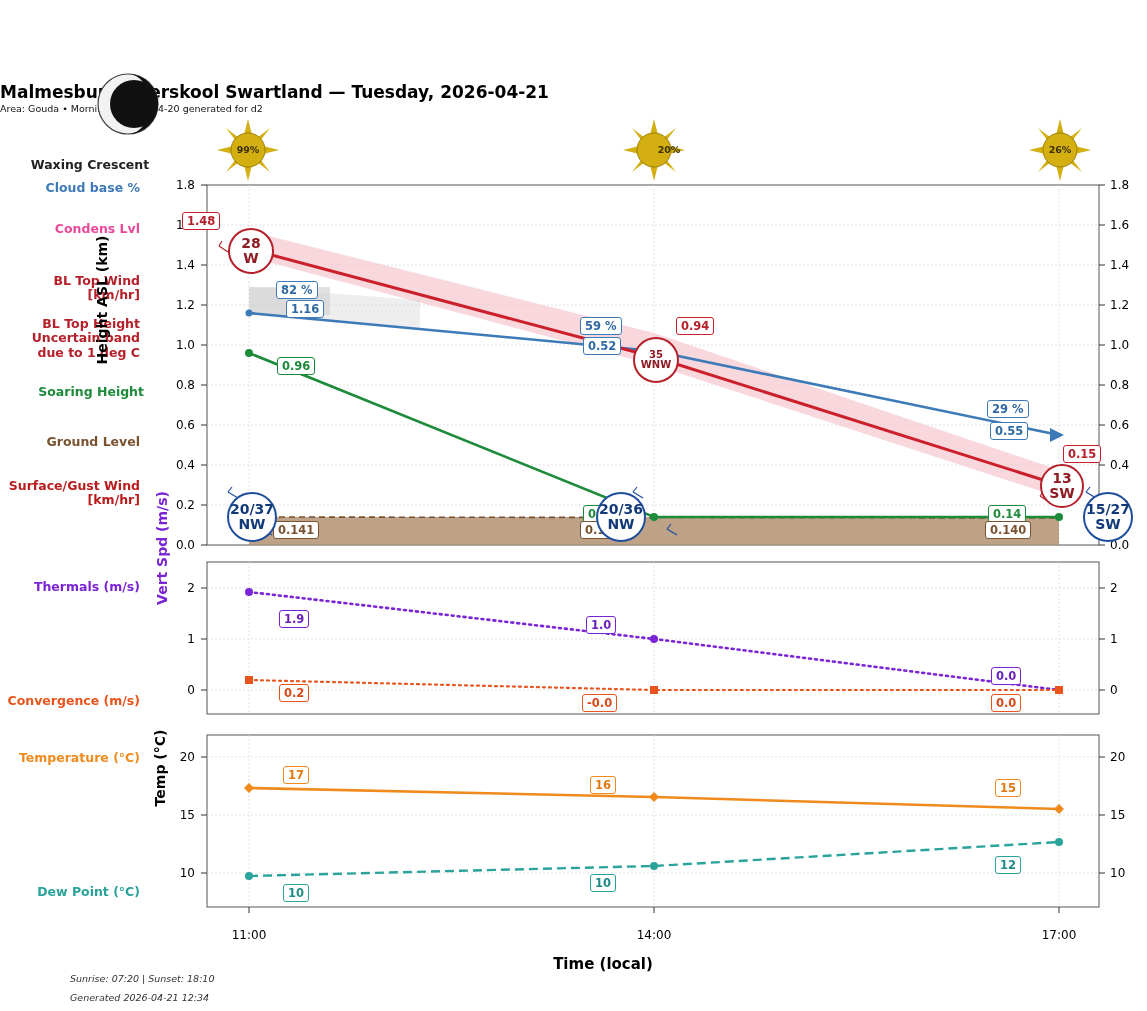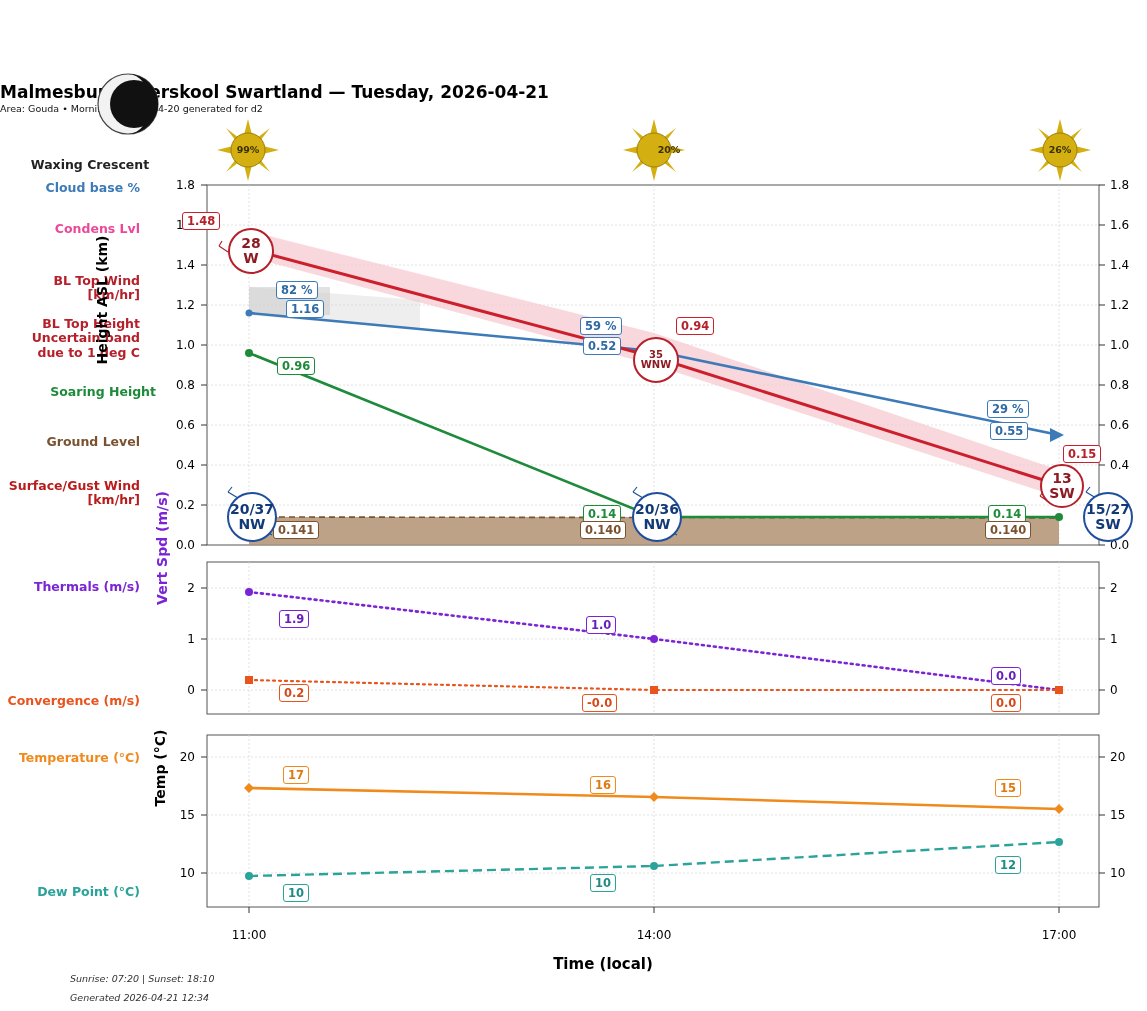--- a/index.html
+++ b/index.html
@@ -39,21 +39,21 @@
 </div>
 <div class="abs lbl" style="left:20px;top:158px;width:140px;text-align:center;font-size:12.5px;color:#222;">Waxing Crescent</div>
 
 <div class="abs lbl" style="left:0px;top:181px;width:140px;color:#3d7ab8;">Cloud base %</div>
 <div class="abs lbl" style="left:0px;top:222px;width:140px;color:#ec4899;">Condens Lvl</div>
 <div class="abs lbl" style="left:0px;top:274px;width:140px;color:#b5202a;white-space:pre-line;">BL Top Wind
 [km/hr]</div>
 <div class="abs lbl" style="left:0px;top:317px;width:140px;color:#b5202a;white-space:pre-line;">BL Top Height
 Uncertain band
 due to 1 deg C</div>
-<div class="abs lbl" style="left:16px;top:385px;width:140px;color:#1d8b3a;">Soaring Height</div>
+<div class="abs lbl" style="left:4px;top:385px;width:140px;color:#1d8b3a;">Soaring Height</div>
 <div class="abs lbl" style="left:0px;top:435px;width:140px;color:#7a5230;">Ground Level</div>
 <div class="abs lbl" style="left:0px;top:479px;width:140px;color:#b91c1c;white-space:pre-line;">Surface/Gust Wind
 [km/hr]</div>
 <div class="abs lbl" style="left:0px;top:580px;width:140px;color:#7b24d6;">Thermals (m/s)</div>
 <div class="abs lbl" style="left:0px;top:694px;width:140px;color:#e8541c;">Convergence (m/s)</div>
 <div class="abs lbl" style="left:0px;top:751px;width:140px;color:#f08a1c;">Temperature (°C)</div>
 <div class="abs lbl" style="left:0px;top:885px;width:140px;color:#2aa39a;">Dew Point (°C)</div>
 
 <div class="sun" style="left:217px;top:119px;">
   <svg width="62" height="62" viewBox="0 0 62 62">
@@ -323,21 +323,21 @@
 </div>
 <div class="abs windcirc red" style="left:1040px;top:464px;width:40px;height:40px;">
   <span>13</span>
   <span>SW</span>
 </div>
 
 <div class="abs windcirc" style="left:227px;top:492px;width=46px;width:46px;height:46px;">
   <span>20/37</span>
   <span>NW</span>
 </div>
-<div class="abs windcirc" style="left:632px;top:492px;width:46px;height:46px;">
+<div class="abs windcirc" style="left:596px;top:492px;width:46px;height:46px;">
   <span>20/36</span>
   <span>NW</span>
 </div>
 <div class="abs windcirc" style="left:1083px;top:492px;width:46px;height:46px;">
   <span>15/27</span>
   <span>SW</span>
 </div>
 
 <div class="abs box" style="left:279px;top:570px;border-color:#7b24d6;color:#6a1fbb;margin-top:40px;">1.9</div>
 <div class="abs box" style="left:586px;top:616px;border-color:#7b24d6;color:#6a1fbb;">1.0</div>

